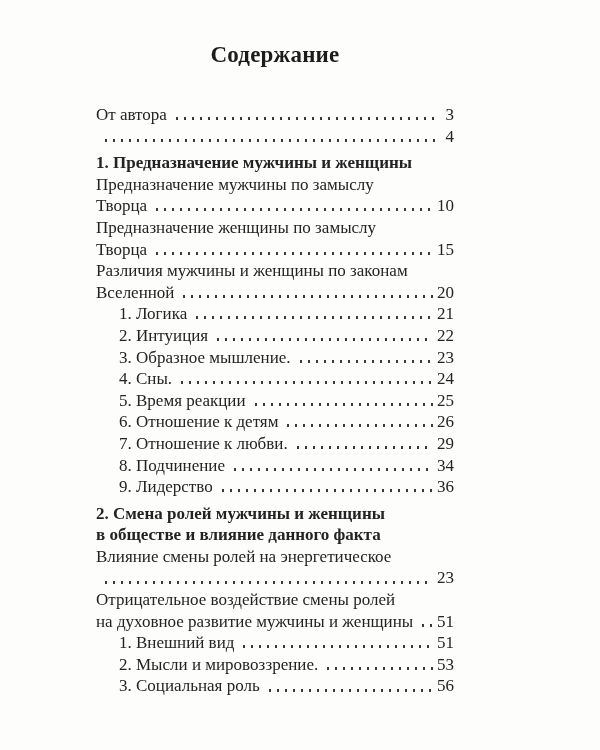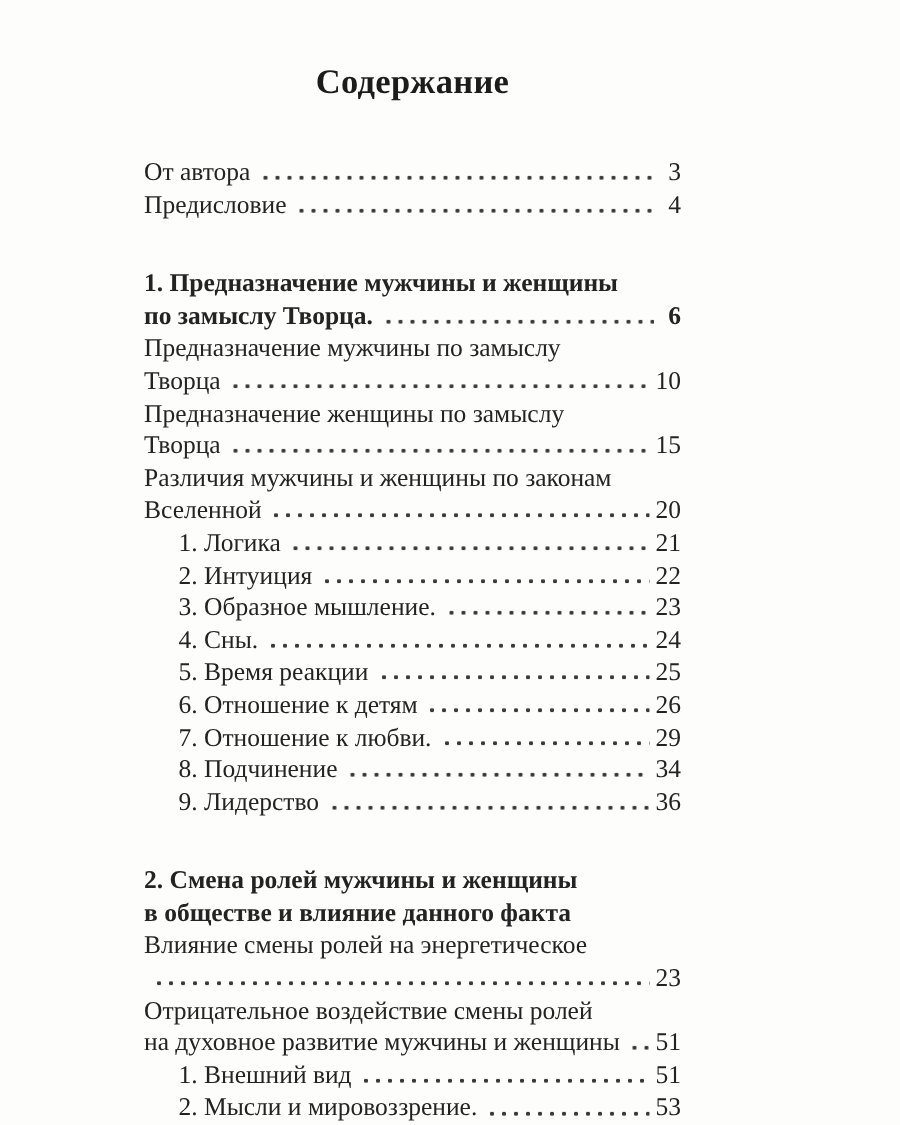--- a/index.html
+++ b/index.html
@@ -32,21 +32,21 @@
   .toc {
     margin: 36px 0 0 96px;
     width: 358px;
     font-size: 17px;
     line-height: 21.6px;
   }
   .row {
     display: flex;
     align-items: baseline;
   }
-  .row.gap { margin-top: 31px; }
+  .row.gap { margin-top: 5px; }
   .row.bold { font-weight: bold; }
   .row.italic { }
   .row.indent { padding-left: 23px; }
   .label { white-space: nowrap; }
   .dots {
     flex: 1 1 auto;
     min-width: 12px;
     align-self: flex-end;
     height: 5px;
     margin: 0 4px 4.5px 6px;
@@ -68,31 +68,25 @@
 
   <h1 class="page-title">Содержание</h1>
 
   <div class="toc">
       <div class="row">
         <span class="label">От автора</span>
         <span class="dots"></span>
         <span class="pagenum">3</span>
       </div>
       <div class="row">
-        <span class="label">Предисловие</span>
         <span class="dots"></span>
         <span class="pagenum">4</span>
       </div>
       <div class="row bold gap">
         <span class="label">1. Предназначение мужчины и женщины</span>
-      </div>
-      <div class="row bold">
-        <span class="label">по замыслу Творца.</span>
-        <span class="dots"></span>
-        <span class="pagenum">6</span>
       </div>
       <div class="row">
         <span class="label">Предназначение мужчины по замыслу</span>
       </div>
       <div class="row">
         <span class="label">Творца</span>
         <span class="dots"></span>
         <span class="pagenum">10</span>
       </div>
       <div class="row">

